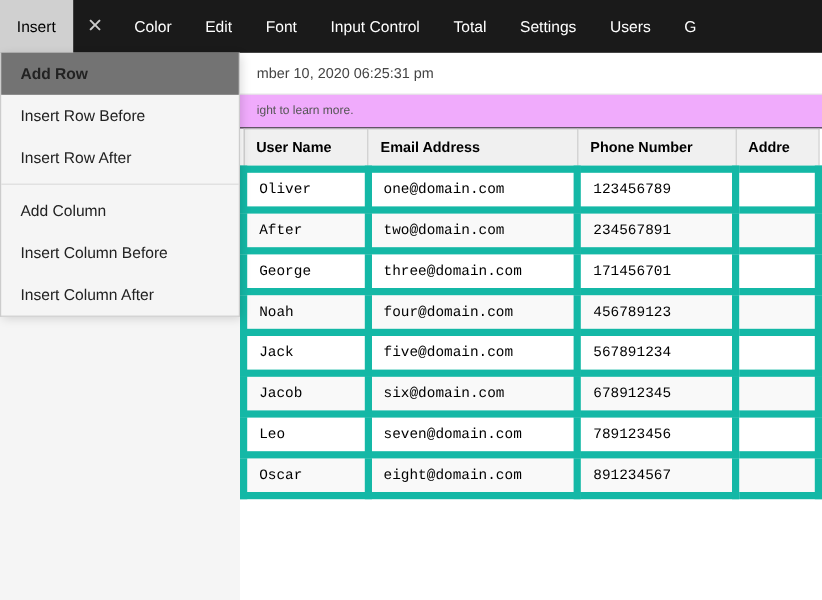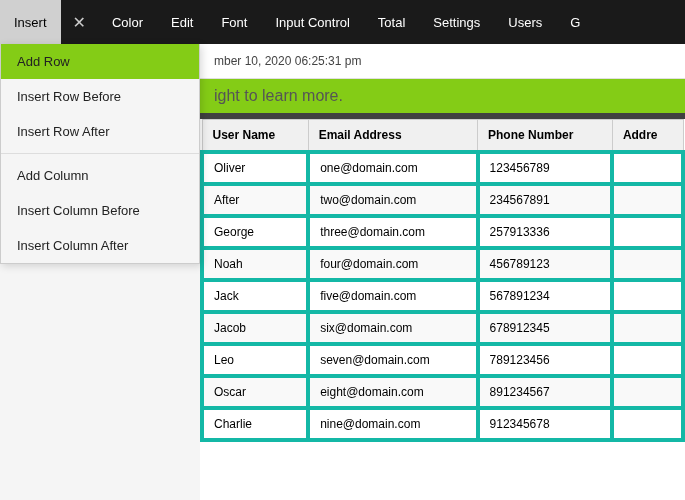--- a/index.html
+++ b/index.html
@@ -52,21 +52,22 @@
       box-shadow: 2px 2px 8px rgba(0,0,0,0.15);
     }
     .dropdown-item {
       padding: 10px 16px;
       cursor: pointer;
       font-size: 13px;
       color: #222;
       border-bottom: none;
     }
     .dropdown-item.highlighted {
-      background: #84cc16;
+      background: #737373;
+      font-weight: bold;
     }
     .dropdown-divider {
       height: 1px;
       background: #ddd;
       margin: 4px 0;
     }
 
     
     .main-content {
       position: absolute;
@@ -83,24 +84,24 @@
       padding: 10px 14px;
       font-size: 12px;
       color: #444;
       background: #fff;
       border-bottom: 1px solid #e0e0e0;
     }
 
     
     .info-bar {
       padding: 8px 14px;
-      font-size: 16px;
+      font-size: 10px;
       color: #555;
-      background: #84cc16;
-      border-bottom: 6px solid #404040;
+      background: #f0abfc;
+      border-bottom: 1px solid #404040;
     }
 
     
     .table-container {
       overflow: auto;
       height: calc(100% - 80px);
     }
     table {
       border-collapse: collapse;
       width: 100%;
@@ -117,22 +118,23 @@
       white-space: nowrap;
     }
     table tbody tr {
       background: #fff;
     }
     table tbody tr:nth-child(even) {
       background: #f9f9f9;
     }
     table tbody td {
       padding: 7px 10px;
-      border: 4px solid #14b8a6;
+      border: 6px solid #14b8a6;
       white-space: nowrap;
+      font-family: Liberation Mono, monospace;
     }
 
     
     .left-overlay {
       position: absolute;
       top: 44px;
       left: 0;
       width: 200px;
       bottom: 0;
       background: #f5f5f5;
@@ -222,21 +224,21 @@
           </tr>
           <tr>
             <td>After</td>
             <td>two@domain.com</td>
             <td>234567891</td>
             <td></td>
           </tr>
           <tr>
             <td>George</td>
             <td>three@domain.com</td>
-            <td>257913336</td>
+            <td>171456701</td>
             <td></td>
           </tr>
           <tr>
             <td>Noah</td>
             <td>four@domain.com</td>
             <td>456789123</td>
             <td></td>
           </tr>
           <tr>
             <td>Jack</td>
@@ -255,22 +257,16 @@
             <td>seven@domain.com</td>
             <td>789123456</td>
             <td></td>
           </tr>
           <tr>
             <td>Oscar</td>
             <td>eight@domain.com</td>
             <td>891234567</td>
             <td></td>
           </tr>
-          <tr>
-            <td>Charlie</td>
-            <td>nine@domain.com</td>
-            <td>912345678</td>
-            <td></td>
-          </tr>
         </tbody>
     </table>
   </div>
 </div>
 
 </body></html>

